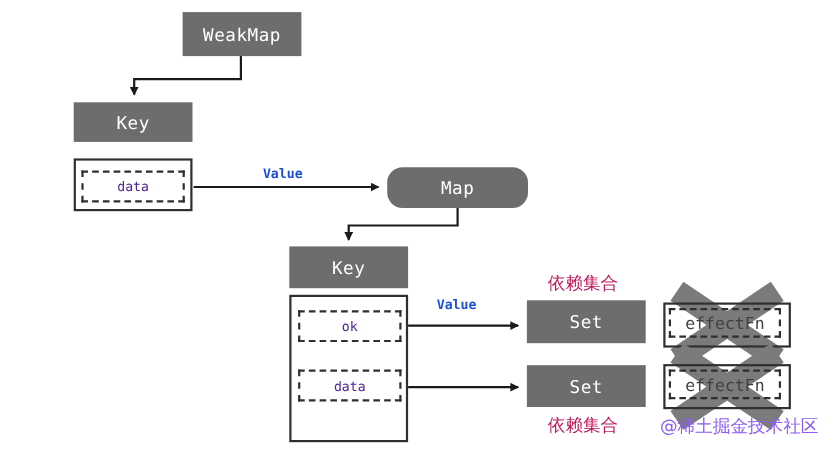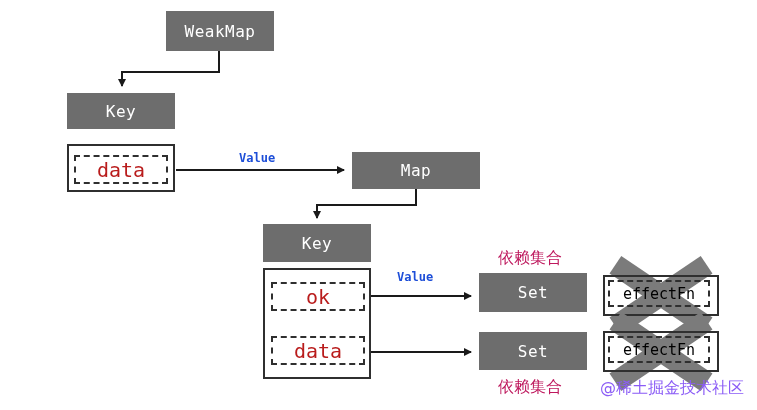--- a/index.html
+++ b/index.html
@@ -13,21 +13,21 @@
     display:flex;align-items:center;justify-content:center;
     font-size:16px;letter-spacing:0.5px;z-index:2;
   }
   .whitebox{
     position:absolute;background:#ffffff;border:2px solid #2f2f2f;
     box-sizing:border-box;z-index:2;
   }
   .dashedbox{
     position:absolute;border:2px dashed #2f2f2f;box-sizing:border-box;
     display:flex;align-items:center;justify-content:center;
-    font-size:20px;color:#b91c1c;background:transparent;
+    font-size:12px;color:#4c1d95;background:transparent;
   }
   .edge-label{
     position:absolute;font-size:12px;font-weight:bold;color:#1d4ed8;z-index:3;
   }
   .cjk-label{
     position:absolute;font-family:"DejaVu Sans","Liberation Sans",sans-serif;
     font-size:16px;color:#be185d;font-weight:500;z-index:3;white-space:nowrap;
   }
   .effect-wrap{position:absolute;width:116px;height:41px;z-index:2;}
   .cross{position:absolute;left:0;top:0;width:100%;height:100%;z-index:1;}
@@ -37,21 +37,21 @@
   .cross-bar.a{transform:rotate(34deg);}
   .cross-bar.b{transform:rotate(-34deg);}
   .effect-outer{
     position:absolute;left:0;top:0;width:116px;height:41px;
     border:2px solid #2f2f2f;box-sizing:border-box;background:transparent;z-index:2;
   }
   .effect-inner{
     position:absolute;left:5px;top:5px;width:102px;height:27px;
     border:2px dashed #2f2f2f;box-sizing:border-box;
     display:flex;align-items:center;justify-content:center;
-    font-size:15px;color:#000000;z-index:3;
+    font-size:15px;color:#404040;z-index:3;
   }
   .watermark{
     position:absolute;font-family:"DejaVu Sans","Liberation Sans",sans-serif;
     font-size:16px;color:#8b5cf6;z-index:3;white-space:nowrap;
   }
 </style>
 </head>
 <body>
 
 <div class="canvas">
@@ -66,33 +66,33 @@
     <path d="M176,170 H344" fill="none" stroke="#1a1a1a" stroke-width="2" marker-end="url(#arw)"></path>
     <path d="M416,189 V205 H317 V218" fill="none" stroke="#1a1a1a" stroke-width="2" marker-end="url(#arw)"></path>
     <path d="M366,296 H471" fill="none" stroke="#1a1a1a" stroke-width="2" marker-end="url(#arw)"></path>
     <path d="M366,352 H471" fill="none" stroke="#1a1a1a" stroke-width="2" marker-end="url(#arw)"></path>
   </svg>
 
   <div class="graybox" style="left:166px;top:11px;width:108px;height:40px;">WeakMap</div>
 
   <div class="graybox" style="left:67px;top:93px;width:108px;height:36px;">Key</div>
 
-  <div class="graybox" style="left:352px;top:152px;width:128px;height:37px;">Map</div>
+  <div class="graybox" style="left:352px;top:152px;width:128px;height:37px;border-radius:14px;">Map</div>
 
   <div class="graybox" style="left:263px;top:224px;width:108px;height:38px;">Key</div>
 
   <div class="graybox" style="left:479px;top:273px;width:108px;height:39px;">Set</div>
 
   <div class="graybox" style="left:479px;top:332px;width:108px;height:38px;">Set</div>
 
   <div class="whitebox" style="left:67px;top:144px;width:108px;height:48px;">
     <div class="dashedbox" style="left:5px;top:9px;width:94px;height:29px;">data</div>
   </div>
 
-  <div class="whitebox" style="left:263px;top:268px;width:108px;height:111px;">
+  <div class="whitebox" style="left:263px;top:268px;width:108px;height:134px;">
     <div class="dashedbox" style="left:6px;top:12px;width:94px;height:29px;">ok</div>
     <div class="dashedbox" style="left:6px;top:66px;width:94px;height:29px;">data</div>
   </div>
 
   <div class="effect-wrap" style="left:603px;top:275px;">
     <div class="cross">
       <div class="cross-bar a"></div>
         <div class="cross-bar b"></div>
     </div>
     <div class="effect-outer"></div>

